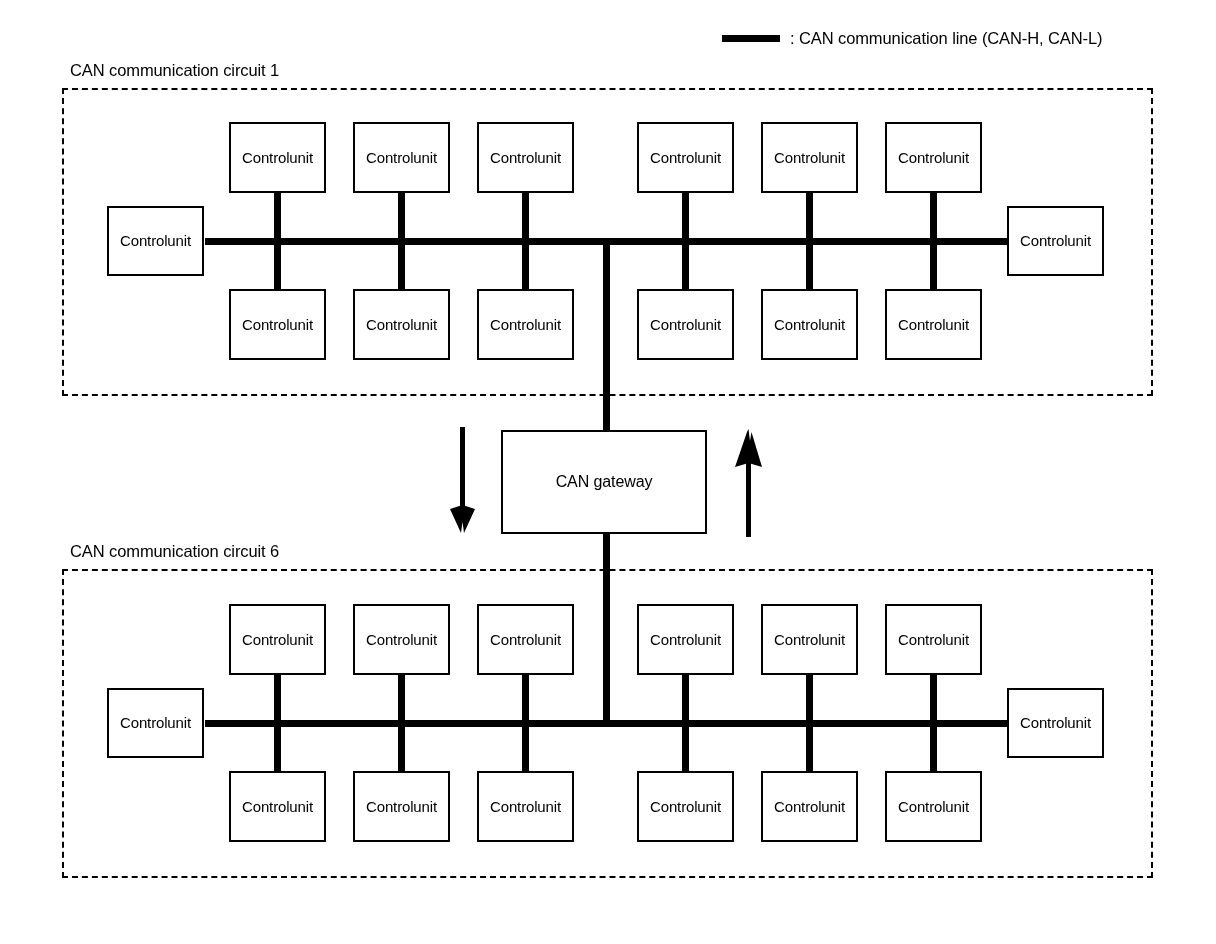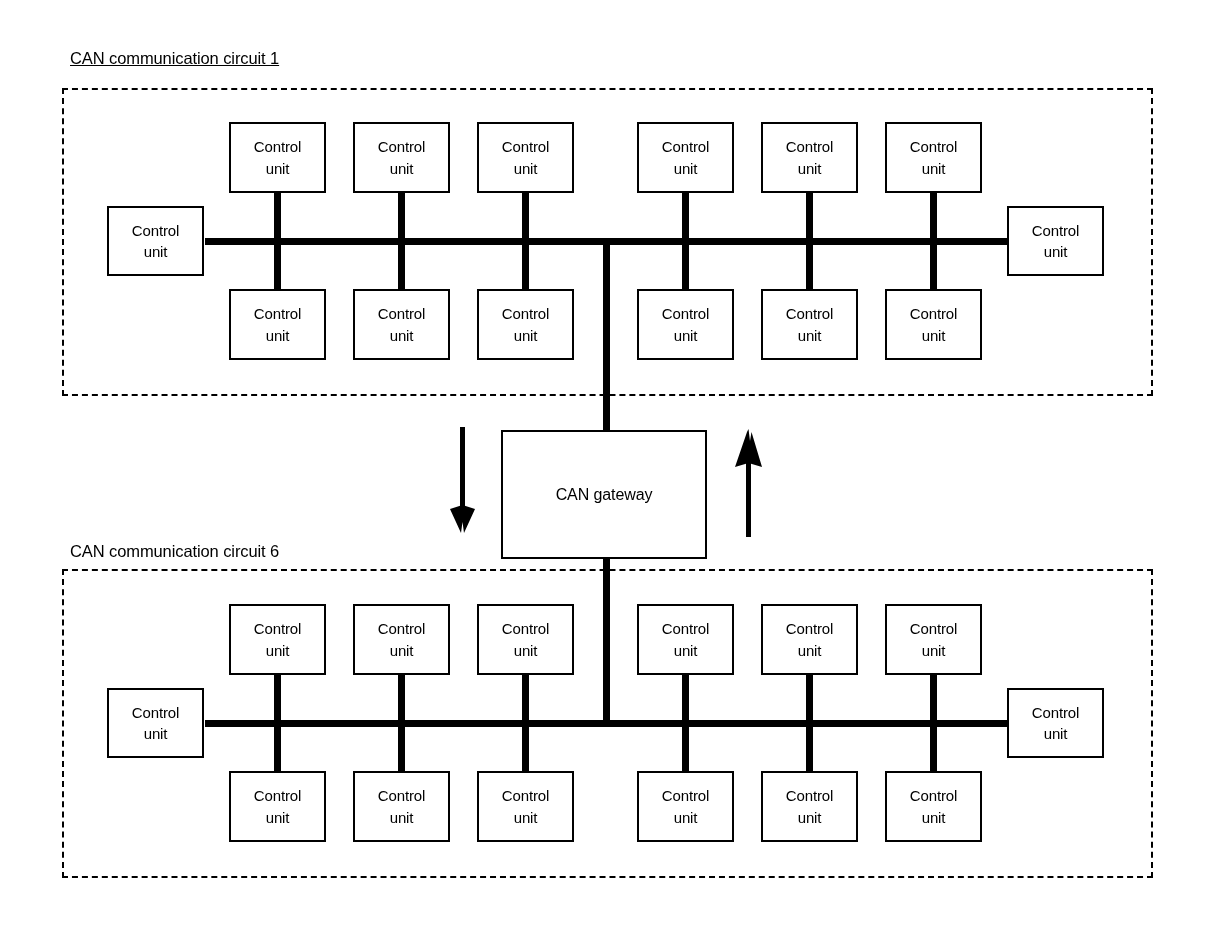--- a/index.html
+++ b/index.html
@@ -58,21 +58,21 @@
     background: transparent;
   }
 
   
   .unit-box {
     position: absolute;
     box-sizing: border-box;
     border: 2px solid #000000;
     background: #ffffff;
     display: flex;
-    flex-direction: column;
+    flex-direction: row;
     align-items: center;
     justify-content: center;
     font-size: 15px;
     line-height: 1.42;
     letter-spacing: -0.15px;
     z-index: 5;
   }
   .unit-box span { display: block; }
 
   
@@ -108,22 +108,26 @@
     position: absolute;
     z-index: 4;
   }
   .arrow svg { display: block; }
 </style>
 </head>
 <body>
 
 <div id="canvas">
 
-
-  <div class="group-label" style="left:70px; top:50px;text-decoration:underline;">CAN communication circuit 1</div>
+  <div class="legend">
+    <div class="legend-swatch"></div>
+    <div class="legend-text">: CAN communication line (CAN-H, CAN-L)</div>
+  </div>
+
+  <div class="group-label" style="left:70px; top:62px;">CAN communication circuit 1</div>
   <div class="circuit-frame" style="left:62px; top:88px; width:1091px; height:308px;"></div>
 
   <div class="bus-h" style="left:205px; top:238px; width:803px;"></div>
 
   <div class="unit-box" style="left:229px; top:122px; width:97px; height:71px;">
     <span>Control</span>
     <span>unit</span>
   </div>
   <div class="unit-box" style="left:353px; top:122px; width:97px; height:71px;">
     <span>Control</span>
@@ -189,21 +193,21 @@
 
   <div class="bus-v" style="left:274px; top:241px; height:50px;"></div>
   <div class="bus-v" style="left:398px; top:241px; height:50px;"></div>
   <div class="bus-v" style="left:522px; top:241px; height:50px;"></div>
   <div class="bus-v" style="left:682px; top:241px; height:50px;"></div>
   <div class="bus-v" style="left:806px; top:241px; height:50px;"></div>
   <div class="bus-v" style="left:930px; top:241px; height:50px;"></div>
 
   <div class="bus-v" style="left:603px; top:241px; height:192px;"></div>
 
-  <div class="gateway-box" style="left:501px; top:430px; width:206px; height:129px;">
+  <div class="gateway-box" style="left:501px; top:430px; width:206px; height:104px;">
     <span>CAN gateway</span>
   </div>
 
   <div class="bus-v" style="left:603px; top:531px; height:196px;"></div>
 
   <div class="arrow" style="left:445px; top:427px;">
     <svg width="36" height="110" viewBox="0 0 36 110">
       <rect x="15" y="0" width="5" height="84" fill="#000000"></rect>
       <path d="M 5 82 L 17.5 78 L 30 82 L 19 106 L 17.5 95 L 16 106 Z" fill="#000000"></path>
     </svg>

